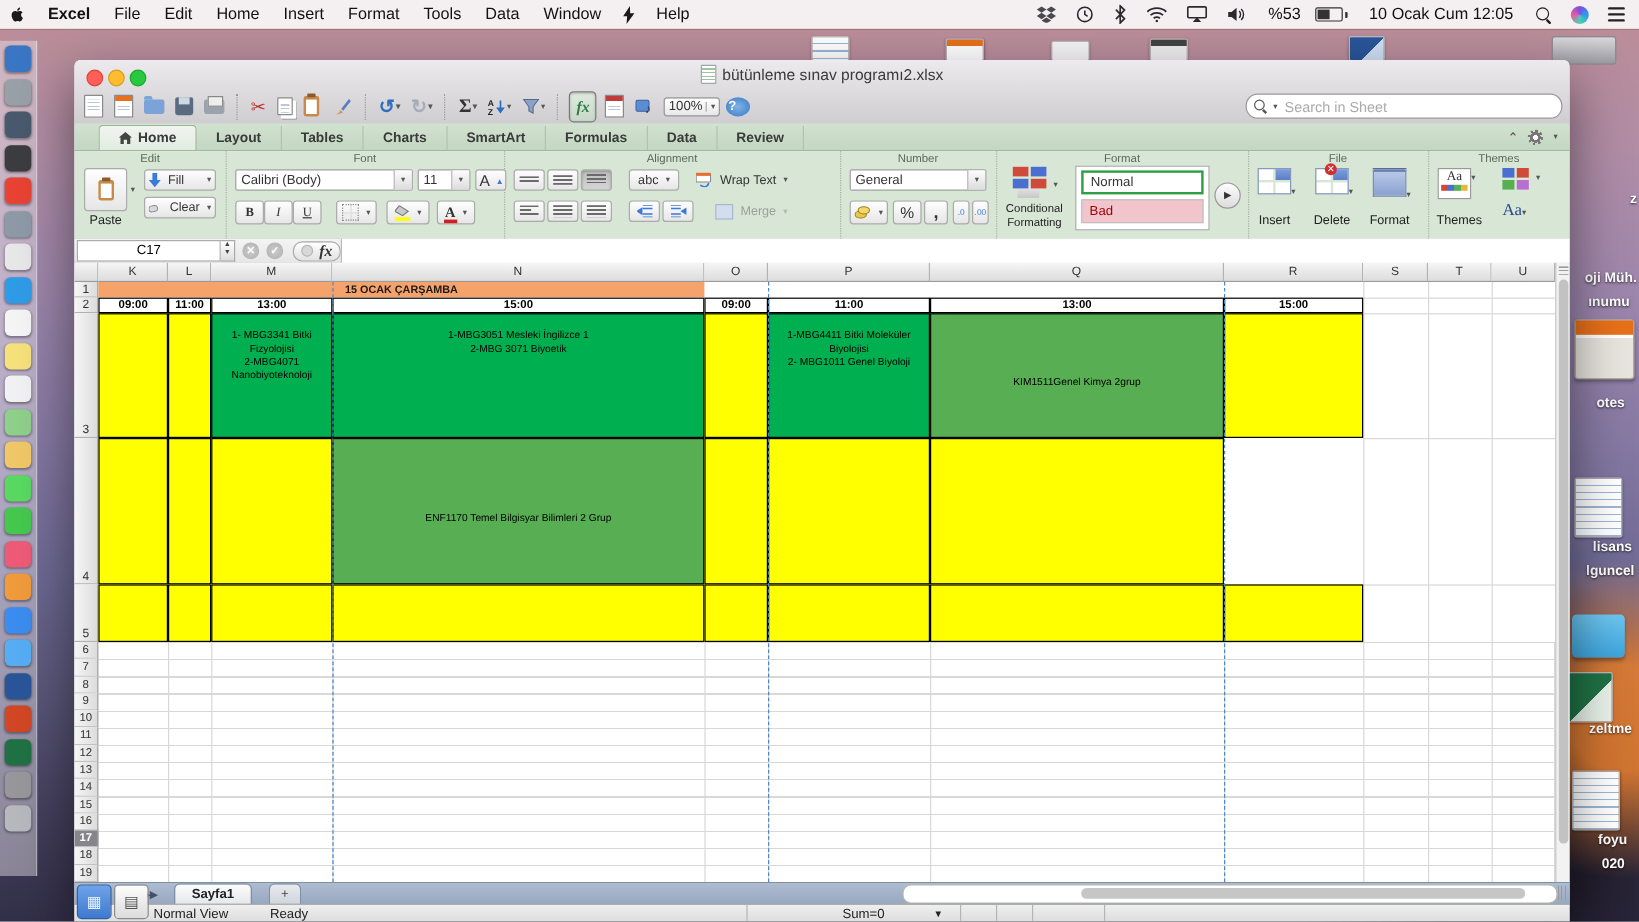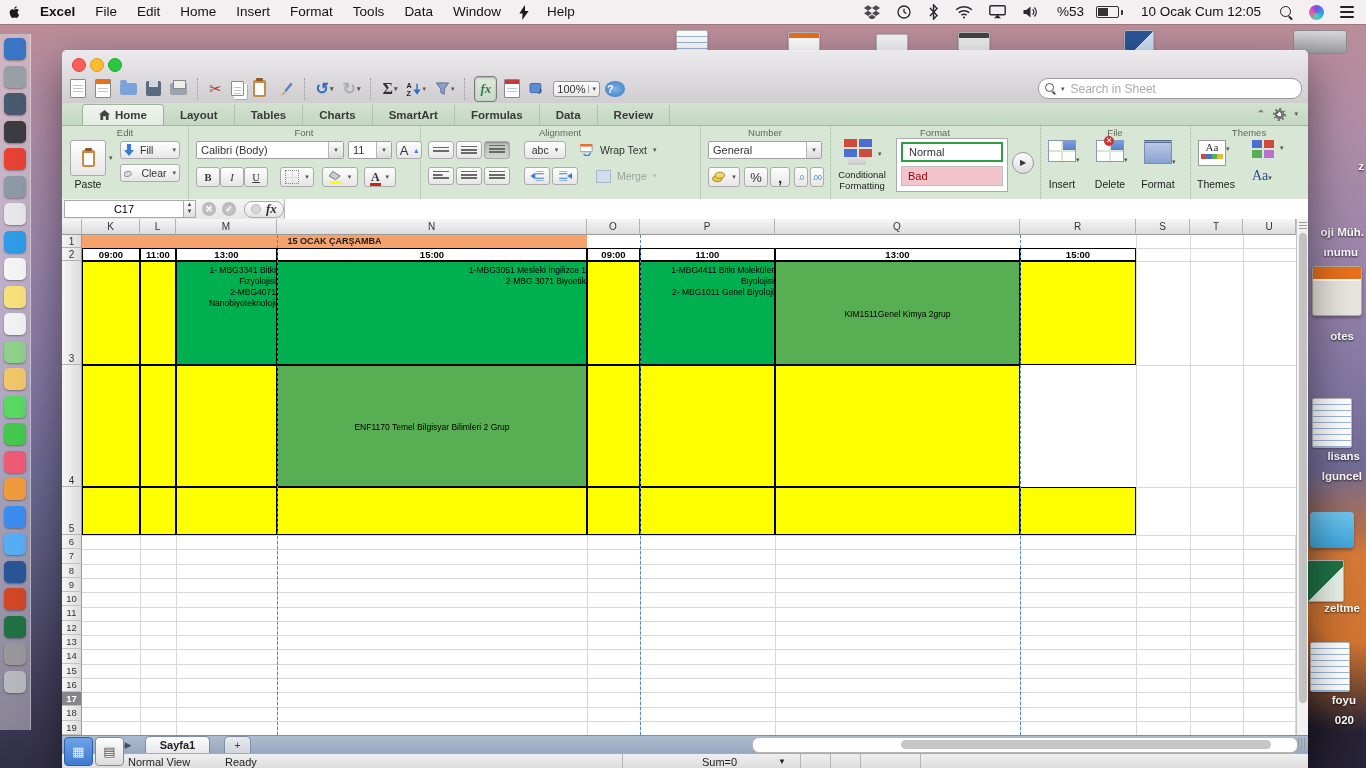--- a/index.html
+++ b/index.html
@@ -111,21 +111,21 @@
   .cK{left:20px;width:58px}.cL{left:78px;width:36px}.cM{left:114px;width:101px}.cN{left:215px;width:310px}
   .cO{left:525px;width:53px}.cP{left:578px;width:135px}.cQ{left:713px;width:245px}.cR{left:958px;width:116px}
   .cS{left:1074px;width:54px}.cT{left:1128px;width:53px}.cU{left:1181px;width:53px}
   .r1{top:16px;height:13px}.r2{top:29px;height:13px}.r3{top:42px;height:104px}.r4{top:146px;height:122px}.r5{top:268px;height:48px}
   .cell{position:absolute;box-sizing:border-box;border:1.4px solid #000}
   .banner{position:absolute;top:16px;height:13px;box-sizing:border-box;text-align:center;font-size:9px;font-weight:bold;line-height:13px;color:#1a1a1a}
   .time{text-align:center;font-weight:bold;font-size:9.5px;line-height:11px;background:#fff}
   .yel{background:#FFFF00}
   .grn{background:#00B050}
   .grn2{background:#58AE53}
-  .ct{white-space:pre-line;text-align:right;font-size:8.5px;line-height:1.3;padding-top:3px;color:#000}
+  .ct{white-space:pre-line;text-align:center;font-size:8.5px;line-height:1.3;padding-top:12px;color:#000}
   .mid{display:flex;align-items:center;justify-content:center}
   .vlR{position:absolute;left:1074px;top:16px;width:161px;height:300px;
     background:
       linear-gradient(#d8d8d8,#d8d8d8) 0 0/1px 100% no-repeat,
       linear-gradient(#d8d8d8,#d8d8d8) 54px 0/1px 100% no-repeat,
       linear-gradient(#d8d8d8,#d8d8d8) 107px 0/1px 100% no-repeat,
       linear-gradient(#d8d8d8,#d8d8d8) 160px 0/1px 100% no-repeat,
       linear-gradient(#d8d8d8,#d8d8d8) 0 13px/100% 1px no-repeat,
       linear-gradient(#d8d8d8,#d8d8d8) 0 26px/100% 1px no-repeat,
       linear-gradient(#d8d8d8,#d8d8d8) 0 130px/100% 1px no-repeat,
@@ -310,20 +310,24 @@
         </span>
       </span>
   </span>
 </div>
 
 <div id="win">
   <div id="chrome">
     <div class="tl" style="left:10px;background:#ff5f57;border:1px solid #e0443e"></div>
     <div class="tl" style="left:28px;background:#febc2e;border:1px solid #d89e24"></div>
     <div class="tl" style="left:46px;background:#28c840;border:1px solid #1aab29"></div>
+    <div id="title">
+      <span class="docicon"></span>
+      <span>bütünleme sınav programı2.xlsx</span>
+    </div>
 
     <div id="toolbar">
       <span class="tbtn">
           <span class="tpage">
             <i></i>
           </span>
         </span>
       <span class="tbtn">
           <span class="tpage" style="background:linear-gradient(#e8701a 0 4px,#fff 4px)">
             <i style="top:6px;height:8px"></i>

